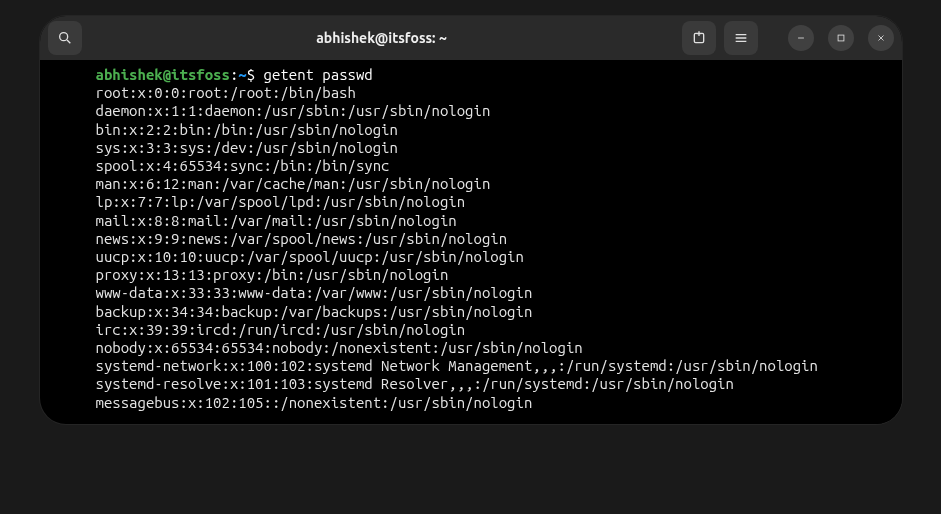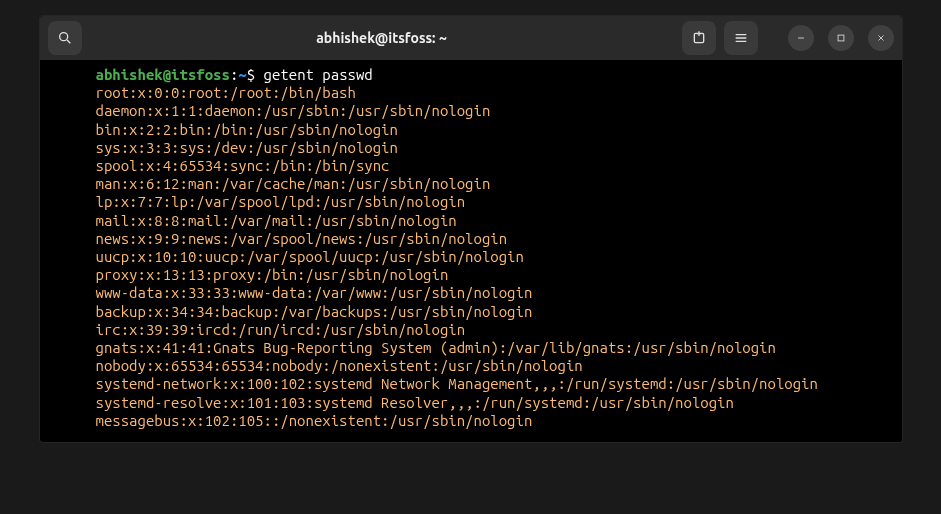--- a/index.html
+++ b/index.html
@@ -14,21 +14,21 @@
       align-items: flex-start;
       justify-content: center;
       width: 941px;
       height: 514px;
       overflow: hidden;
     }
     .window {
       width: 862px;
       margin-top: 16px;
       background: #000;
-      border-radius: 3px;
+      border-radius: 26px;
       overflow: hidden;
       box-shadow: 0 0 0 1px rgba(255,255,255,0.05);
     }
     .titlebar {
       height: 44px;
       background: #2a2a2a;
       display: flex;
       align-items: center;
       padding: 0 8px;
       gap: 8px;
@@ -94,21 +94,21 @@
       color: #2196F3;
       font-weight: bold;
     }
     .prompt-sep {
       color: #ffffff;
     }
     .cmd {
       color: #ffffff;
     }
     .output-line {
-      color: #fdba74;
+      color: #e5e5e5;
       white-space: pre;
     }
     .spacer {
       flex: 0 0 auto;
       width: 8px;
     }
   </style>
 </head>
 <body>
 
@@ -165,20 +165,19 @@
         <div class="output-line">spool:x:4:65534:sync:/bin:/bin/sync</div>
         <div class="output-line">man:x:6:12:man:/var/cache/man:/usr/sbin/nologin</div>
         <div class="output-line">lp:x:7:7:lp:/var/spool/lpd:/usr/sbin/nologin</div>
         <div class="output-line">mail:x:8:8:mail:/var/mail:/usr/sbin/nologin</div>
         <div class="output-line">news:x:9:9:news:/var/spool/news:/usr/sbin/nologin</div>
         <div class="output-line">uucp:x:10:10:uucp:/var/spool/uucp:/usr/sbin/nologin</div>
         <div class="output-line">proxy:x:13:13:proxy:/bin:/usr/sbin/nologin</div>
         <div class="output-line">www-data:x:33:33:www-data:/var/www:/usr/sbin/nologin</div>
         <div class="output-line">backup:x:34:34:backup:/var/backups:/usr/sbin/nologin</div>
         <div class="output-line">irc:x:39:39:ircd:/run/ircd:/usr/sbin/nologin</div>
-        <div class="output-line">gnats:x:41:41:Gnats Bug-Reporting System (admin):/var/lib/gnats:/usr/sbin/nologin</div>
         <div class="output-line">nobody:x:65534:65534:nobody:/nonexistent:/usr/sbin/nologin</div>
         <div class="output-line">systemd-network:x:100:102:systemd Network Management,,,:/run/systemd:/usr/sbin/nologin</div>
         <div class="output-line">systemd-resolve:x:101:103:systemd Resolver,,,:/run/systemd:/usr/sbin/nologin</div>
         <div class="output-line">messagebus:x:102:105::/nonexistent:/usr/sbin/nologin</div>
       </div>
   </div>
 </div>
 
 </body></html>

